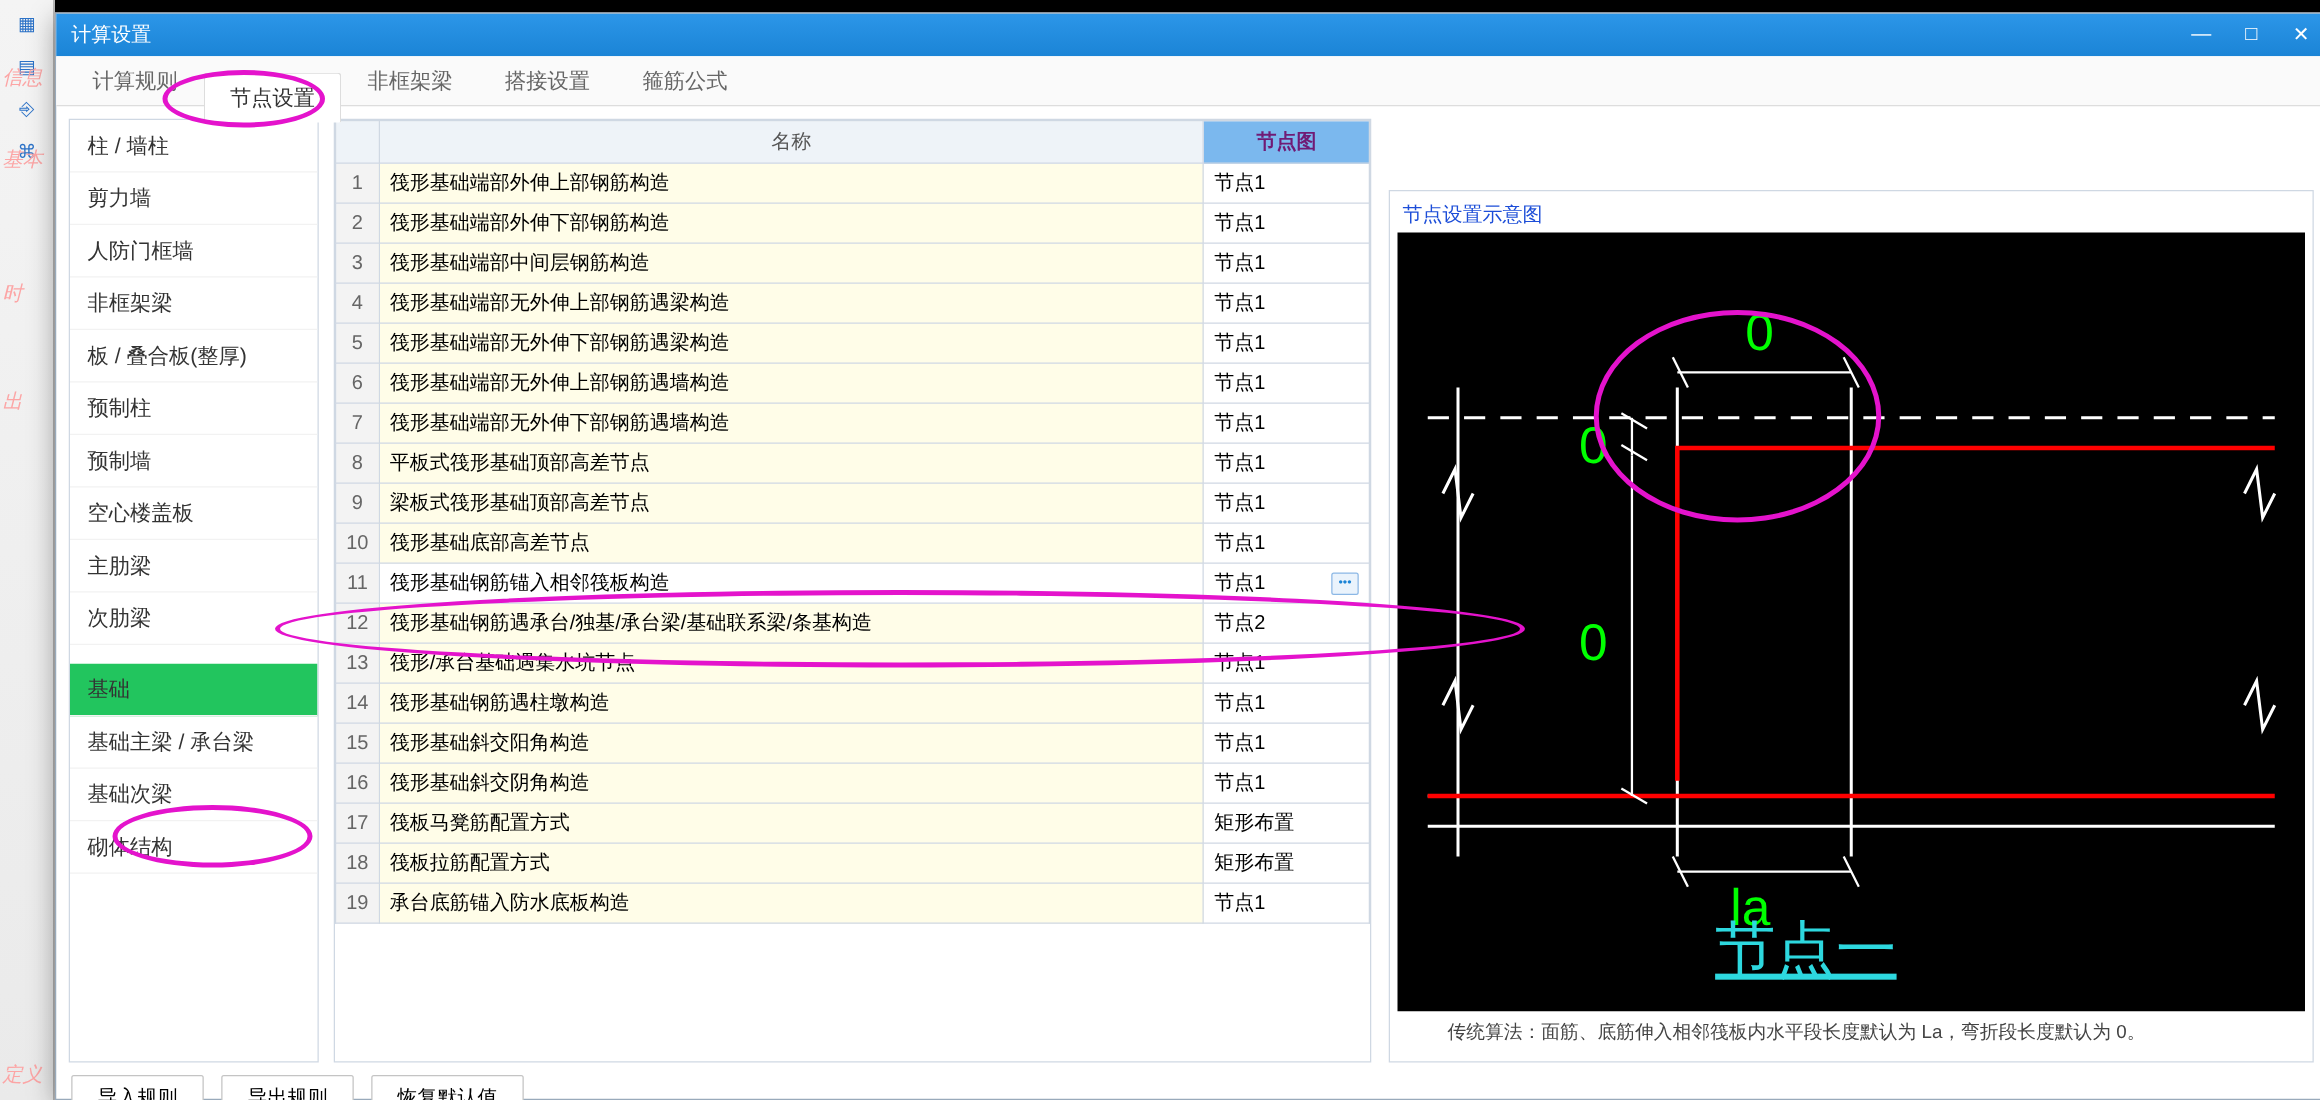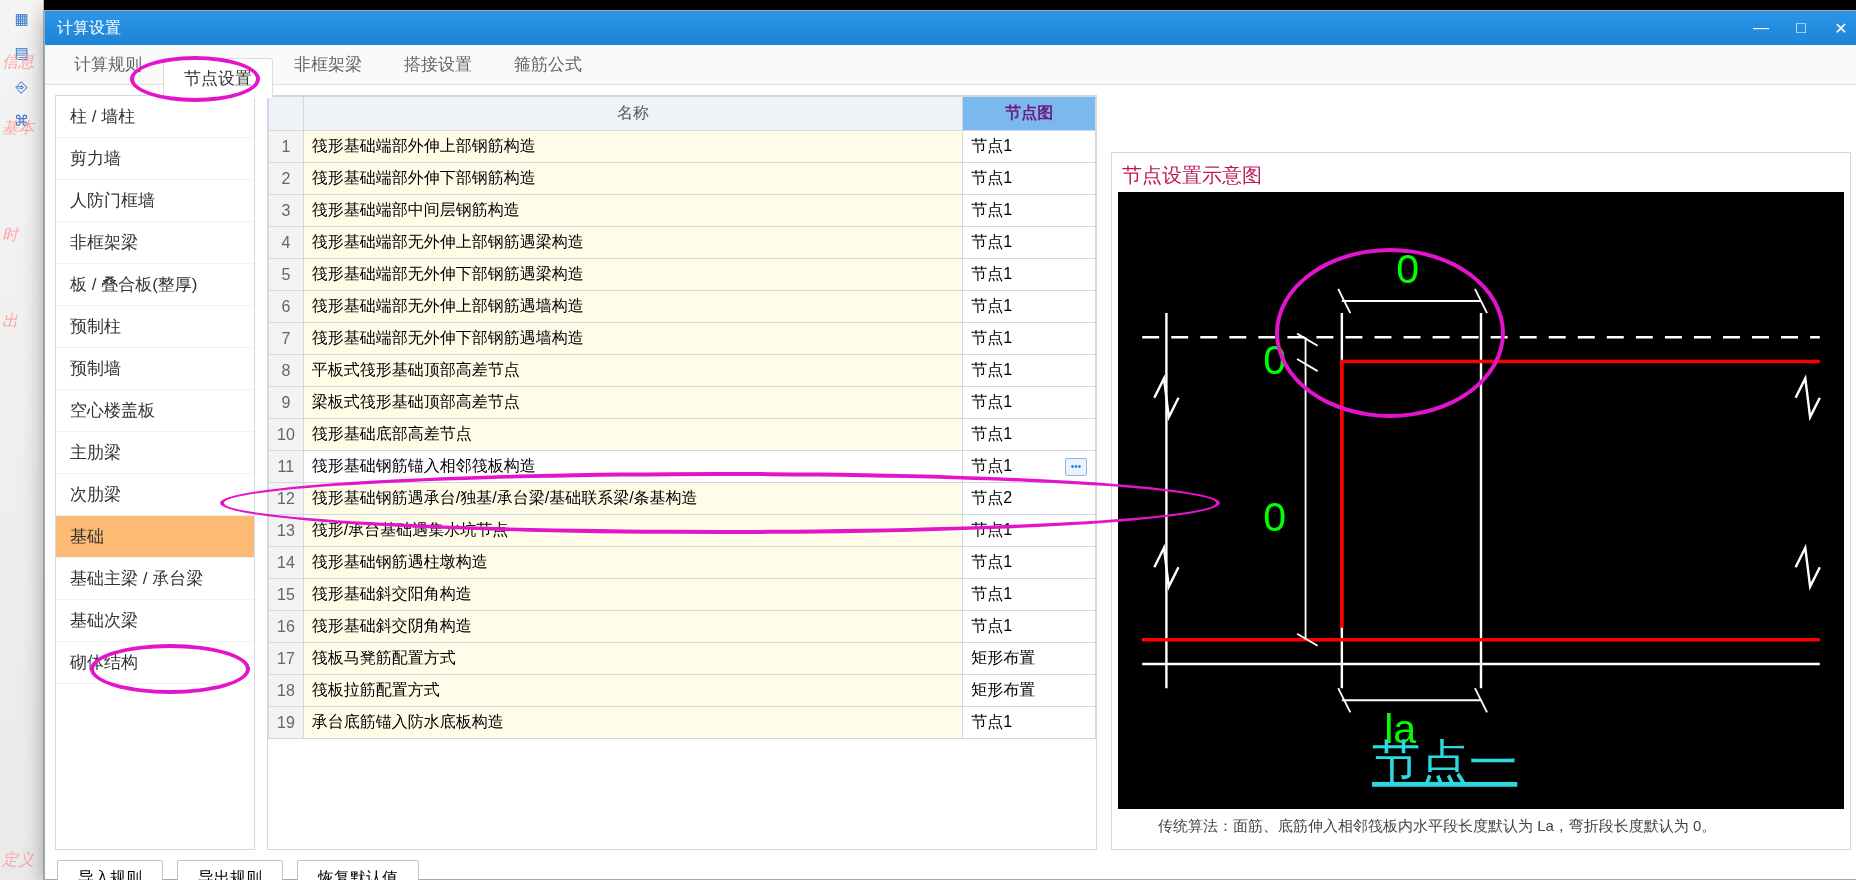--- a/index.html
+++ b/index.html
@@ -25,37 +25,37 @@
 
 
 .tabs{ display:flex; height:40px; align-items:flex-end; gap:0; padding:0 8px; border-bottom:1px solid #ddd; background:#fafafa; position:relative;}
 .tab{ padding:8px 20px; font-size:17px; color:#666; cursor:pointer; border:1px solid transparent; border-bottom:none;}
 .tab.active{ background:#fff; border-color:#ddd; color:#333; border-radius:3px 3px 0 0; position:relative; top:14px;}
 
 
 .body{ display:flex; height:775px; padding:10px;}
 .sidebar{ width:200px; border:1px solid #cfd8e3; background:#fff; overflow-y:auto;}
 .sidebar .sitem{ padding:9px 14px; font-size:17px; color:#333; cursor:pointer; border-bottom:1px solid #f2f2f2;}
-.sidebar .sitem.selected{ background:#fdba74; }
+.sidebar .sitem.selected{ background:#22c55e;margin-top:15px; }
 
 .main{ flex:1; margin:0 12px; display:flex; gap:14px;}
 .table-wrap{ width:830px; border:1px solid #cfd8e3; overflow:auto;}
 table{ border-collapse:collapse; width:100%; font-size:16px;}
 th{ background:#eef3f8; border:1px solid #cfd8e3; padding:6px; color:#555; font-weight:normal;}
 th.diagcol{ background:#7bb8ee; color:#701a75;font-weight:bold;}
 td{ border:1px solid #cfd8e3; padding:5px 8px; }
 td.rownum{ width:34px; text-align:center; background:#f3f3f3; color:#666;}
 td.name{ background:#fffde8;}
 tr.selected td.name{ background:#fff;margin-top:32px; }
 tr.selected td.val{ background:#fff; }
 td.val .cell-edit{ display:flex; align-items:center; justify-content:space-between;}
 .ellipsis-btn{ width:22px; height:18px; border:1px solid #8bb7e5; background:#eaf3fc; color:#1b84d6; font-size:10px; display:flex; align-items:center; justify-content:center; border-radius:2px; cursor:pointer;}
 
 .preview{ flex:1; border:1px solid #cfd8e3; padding:6px; display:flex; flex-direction:column; margin-top:57px;}
-.preview .ptitle{ font-size:20px; color:#be185d; padding:3px 4px;}
+.preview .ptitle{ font-size:16px; color:#1d4ed8; padding:3px 4px;}
 .preview svg{ flex:1; background:#000; }
 .preview .desc{ font-size:15px; color:#444; padding:6px 4px; line-height:1.45;margin-left:36px;}
 
 .footer{ display:flex; gap:14px; padding:0 12px 12px;}
 .footer button{ padding:7px 20px; font-size:16px; background:#fff; border:1px solid #c4c4c4; border-radius:2px; cursor:pointer;}
 
 
 .anno{ position:absolute; border:4px solid #e413cc; border-radius:50%; pointer-events:none;}
 
 

